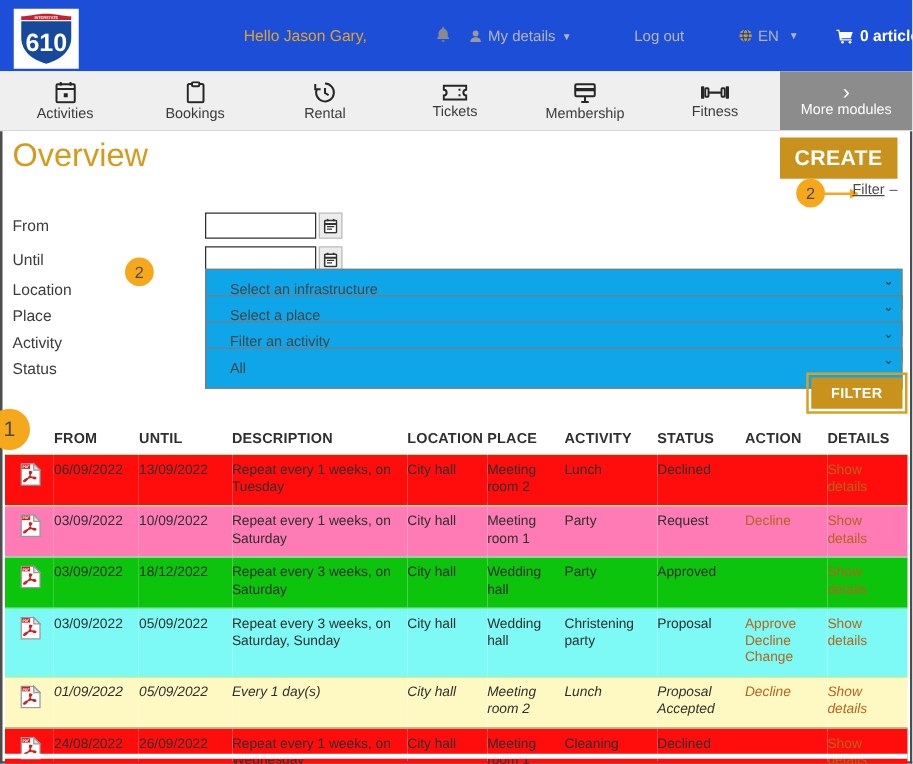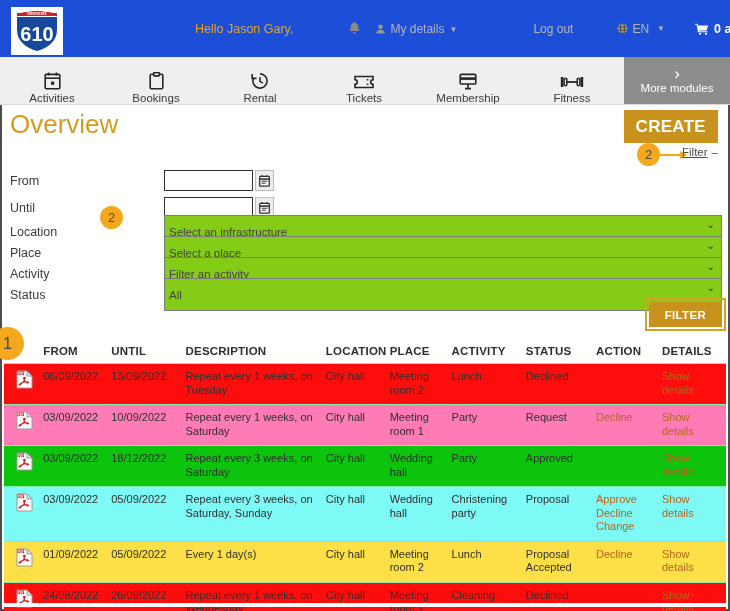--- a/index.html
+++ b/index.html
@@ -38,38 +38,38 @@
     color: #e0a32e; font-size: 12.5px; white-space: nowrap;
   }
   .bell {
     margin-left: 56px; color: #8a8a8a; font-size: 13px; line-height: 1;
   }
   .profile {
     margin-left: 16px; color: #b5b5b5; display: flex; align-items: center; gap: 5px;
     white-space: nowrap;
   }
   .profile .caret { font-size: 8px; position: relative; top: 1px; }
-  .logout { margin-left: 76px; color: #b5b5b5; white-space: nowrap; }
+  .logout { margin-left: 50px; color: #b5b5b5; white-space: nowrap; }
   .lang { margin-left: 44px; color: #b5b5b5; display:flex; align-items:center; gap:4px; white-space: nowrap;}
   .lang .caret { font-size: 8px; margin-left: 4px; }
   .cart {
     margin-left: 30px; color: #ffffff; font-weight: bold; font-size: 12.5px;
     display: flex; align-items: center; gap: 5px; white-space: nowrap;
   }
   .usr-icon { width:9px;height:10px;display:inline-block;}
 
   
   .modnav {
     position: absolute; left: 0; top: 57px;
     width: 730px; height: 48px;
     background: #efefef;
     border-bottom: 1px solid #d9d9d9;
     display: flex;
   }
-  .modnav-items { display: flex; flex: 1; align-items: flex-end; }
+  .modnav-items { display: flex; flex: 1; }
   .mod {
     flex: 1;
     display: flex; flex-direction: column;
     align-items: center; justify-content: center;
     gap: 2px;
     color: #3a3a3a;
     font-size: 11.5px;
     cursor: pointer;
   }
   .mod svg { display: block; }
@@ -144,24 +144,24 @@
     border: 1.5px solid #303030; background: #fff;
   }
   .calbtn {
     width: 19px; height: 21px; margin-left: 2px;
     background: #ececec; border: 1px solid #bdbdbd;
     display: flex; align-items: center; justify-content: center;
     cursor: pointer;
   }
   .sel {
     flex: 1; height: 33px;
-    border: 1px solid #7c7c7c; background: #84cc16;
+    border: 1px solid #7c7c7c; background: #0ea5e9;
     font-size: 11.5px; color: #444;
     display: flex; align-items: center;
-    padding-left: 4px;
+    padding-left: 19px;
     position: relative; cursor: pointer;
   }
   .sel .chev {
     position: absolute; right: 6px; top: 3px;
     font-size: 10px; color: #333;
   }
   .badge2-loc {
     position: absolute; left: 90px; top: 39px;
   }
 
@@ -532,21 +532,21 @@
             <td class="c-place">Wedding hall</td>
             <td class="c-act">Christening party</td>
             <td class="c-stat">Proposal</td>
             <td class="c-action">
               <span class="action-link">Approve</span>
               <span class="action-link">Decline</span>
               <span class="action-link">Change</span>
             </td>
             <td class="c-det"><span class="det-link">Show details</span></td>
           </tr>
-          <tr class="r" style="background: #fde047;">
+          <tr class="r" style="background: #fef9c3; font-style: italic;">
             <td class="c-icon">
               <span class="pdf-ico"><svg width="17" height="19" viewBox="0 0 17 19">
                   <path d="M1 1h10l5 5v12H1z" fill="#ffffff" stroke="#9a9a9a" stroke-width="1"></path>
                   <path d="M11 1l5 5h-5z" fill="#e2e2e2" stroke="#9a9a9a" stroke-width="1"></path>
                   <rect x="1.5" y="1.5" width="6.6" height="3.6" fill="#c9211e"></rect>
                   <text x="4.8" y="4.5" font-size="2.8" fill="#ffffff" text-anchor="middle" font-family="Liberation Sans, sans-serif" font-weight="bold">PDF</text>
                   <path d="M9.6 7.4c-.9 1.9-2.3 4.6-3.9 6.3-1.2 1.3-2.4 2-2.8 1.4-.4-.7 1.4-1.9 3.7-2.6 2.2-.7 4.6-1 5.6-.6 1 .4.6 1.2-.4 1.2-1.4 0-3-1.6-3.9-3.6-.4-.9-.5-1.6-.3-2.1.2-.5.9-.4 1 .1z" fill="#c9211e" stroke="#c9211e" stroke-width=".9" stroke-linejoin="round"></path>
                 </svg></span>
             </td>
             <td class="c-from">01/09/2022</td>

